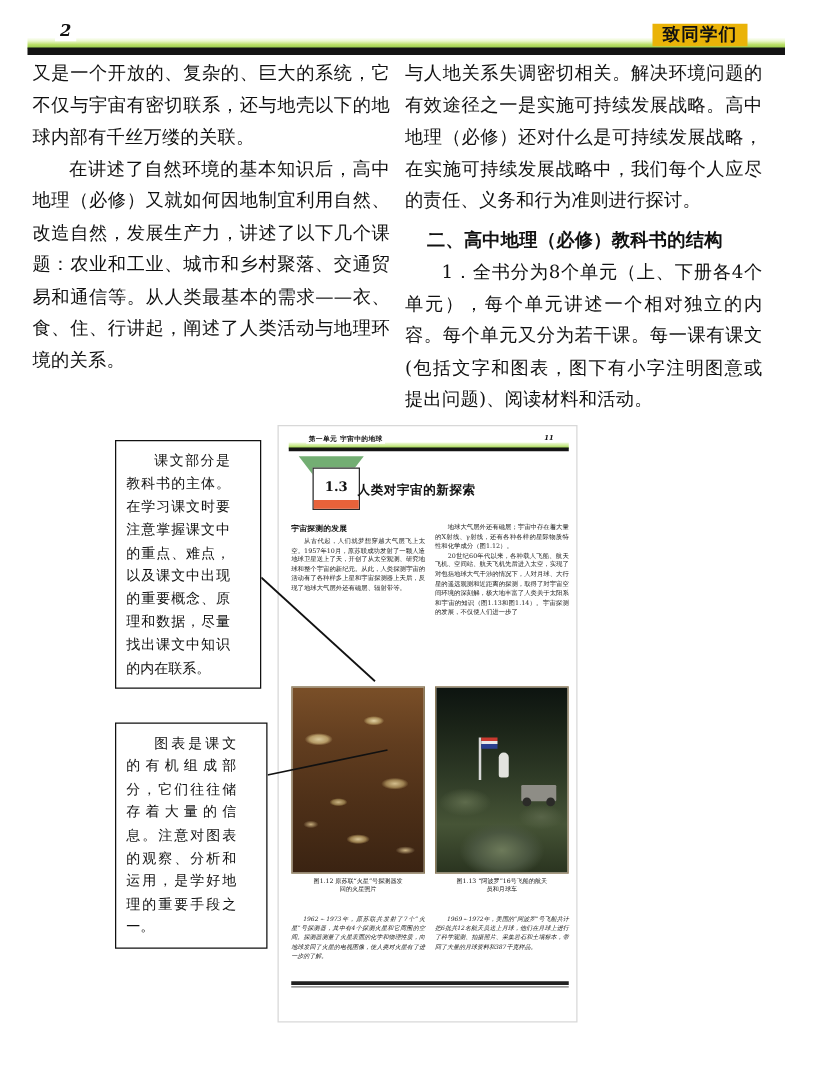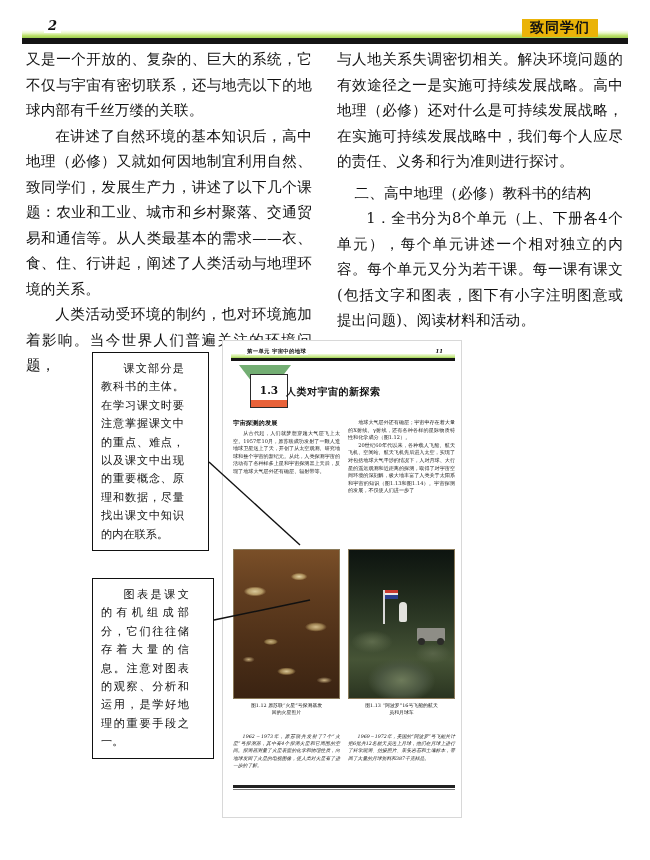--- a/index.html
+++ b/index.html
@@ -67,40 +67,40 @@
     z-index: 3;
   }
 
   
   .main-cols {
     position: absolute;
     left: 26px;
     top: 46px;
     width: 600px;
     display: flex;
-    gap: 25px;
+    gap: 12px;
   }
   .col {
     width: 286px;
   }
   .col p {
     margin: 0 0 0 0;
     font-family: "DejaVu Serif", "Liberation Serif", serif;
     font-size: 14.6px;
     line-height: 25.5px;
     text-align: justify;
     text-justify: inter-ideograph;
     letter-spacing: 0.2px;
   }
   .col p.indent {
     text-indent: 2em;
   }
   .subhead {
     margin: 6px 0 0 0 !important;
-    font-weight: normal;
+    font-weight: bold;
     text-indent: 1.2em;
     font-size: 14.6px;
     line-height: 26px;
   }
 
   
   .callout {
     position: absolute;
     border: 1.5px solid #111;
     background: #fff;
@@ -394,22 +394,21 @@
   <div class="hdr-bar"></div>
   <div class="hdr-bar-dark"></div>
   <div class="hdr-pagenum">2</div>
   <div class="hdr-title">致同学们</div>
 </div>
 
 <div class="main-cols">
 
   <div class="col">
     <p>又是一个开放的、复杂的、巨大的系统，它不仅与宇宙有密切联系，还与地壳以下的地球内部有千丝万缕的关联。</p>
-    <p class="indent">在讲述了自然环境的基本知识后，高中地理（必修）又就如何因地制宜利用自然、致同学们，发展生产力，讲述了以下几个课题：农业和工业、城市和乡村聚落、交通贸易和通信等。从人类最基本的需求——衣、食、住、行讲起，阐述了人类活动与地理环境的关系。</p>
-    <p class="indent">人类活动受环境的制约，也对环境施加着影响。当今世界人们普遍关注的环境问题，</p>
+    <p class="indent">在讲述了自然环境的基本知识后，高中地理（必修）又就如何因地制宜利用自然、改造自然，发展生产力，讲述了以下几个课题：农业和工业、城市和乡村聚落、交通贸易和通信等。从人类最基本的需求——衣、食、住、行讲起，阐述了人类活动与地理环境的关系。</p>
   </div>
 
   <div class="col">
     <p>与人地关系失调密切相关。解决环境问题的有效途径之一是实施可持续发展战略。高中地理（必修）还对什么是可持续发展战略，在实施可持续发展战略中，我们每个人应尽的责任、义务和行为准则进行探讨。</p>
     <p class="subhead">二、高中地理（必修）教科书的结构</p>
     <p class="indent">1．全书分为8个单元（上、下册各4个单元），每个单元讲述一个相对独立的内容。每个单元又分为若干课。每一课有课文(包括文字和图表，图下有小字注明图意或提出问题)、阅读材料和活动。</p>
   </div>
 
 </div>
 

